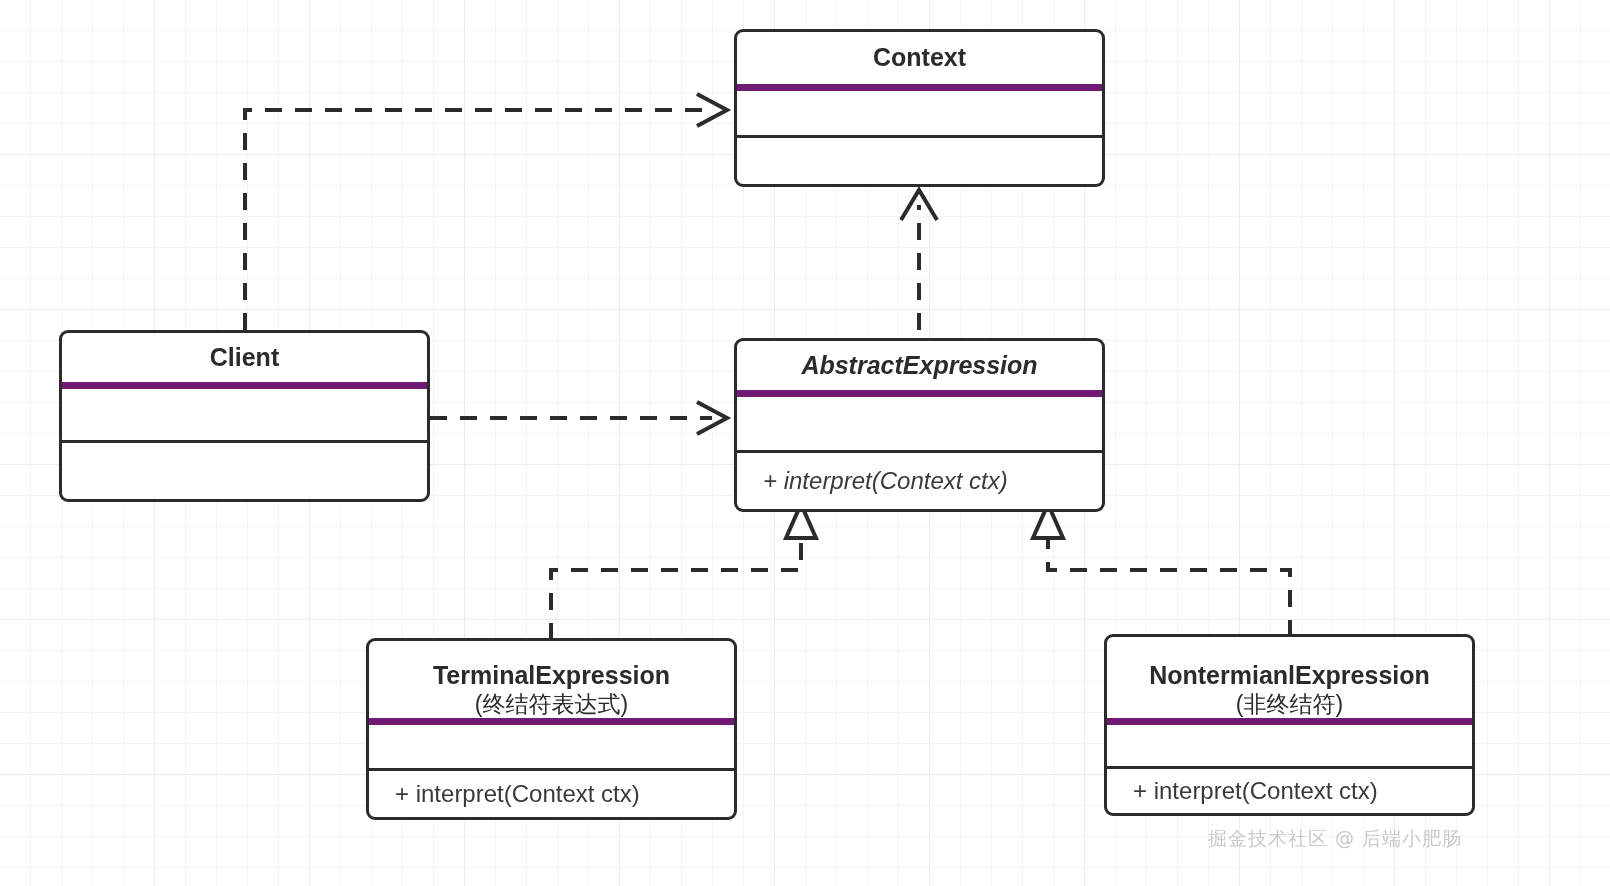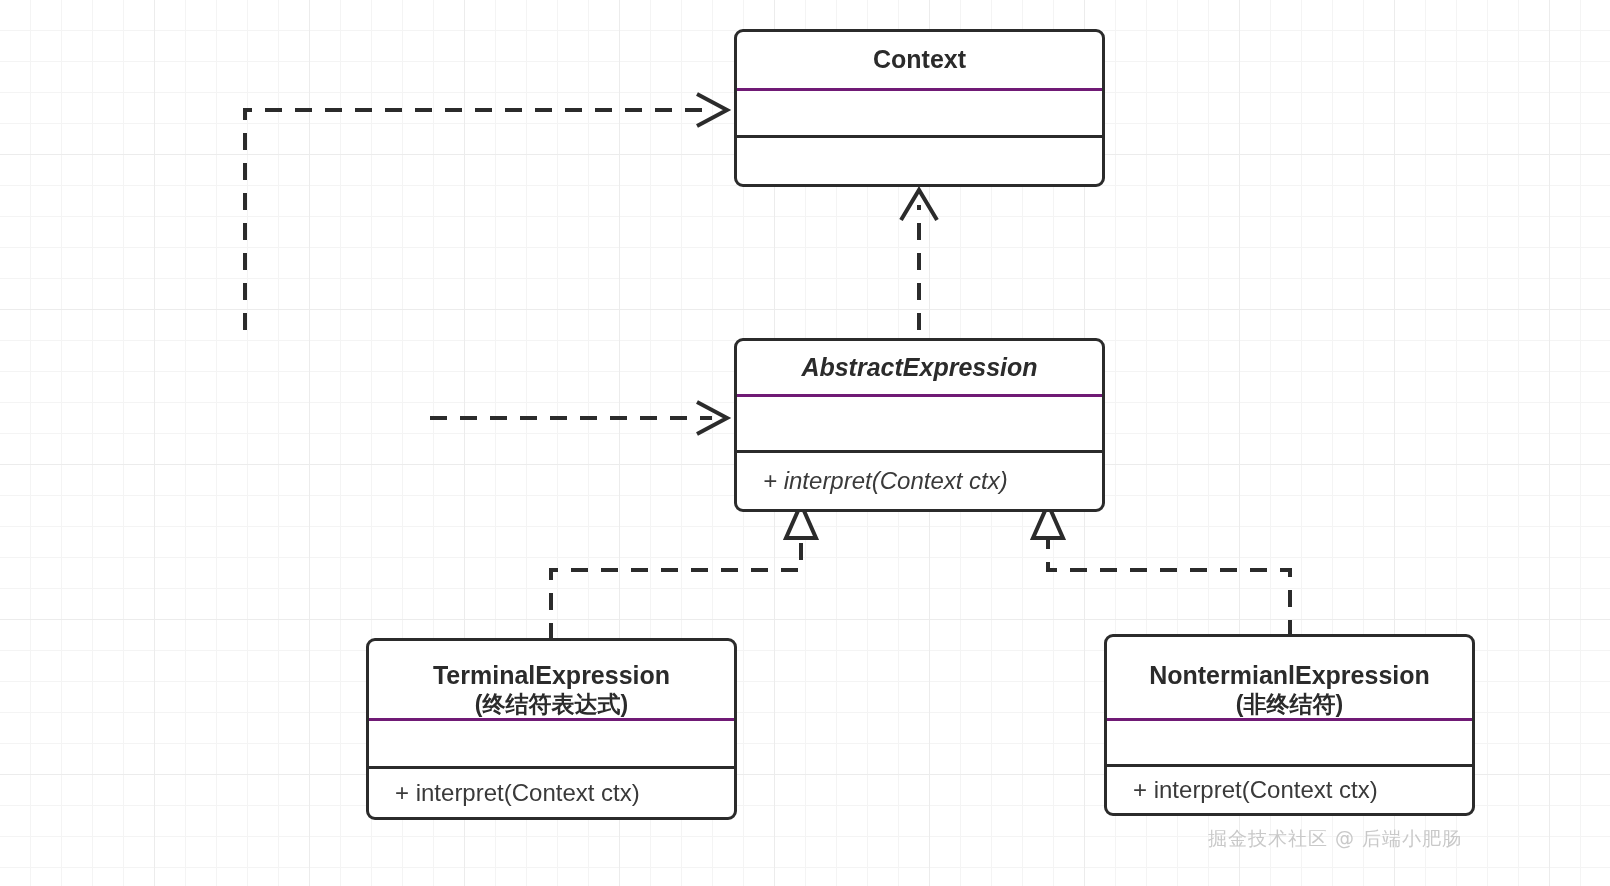--- a/index.html
+++ b/index.html
@@ -35,27 +35,27 @@
   .uml-title {
     box-sizing: border-box;
     display: flex;
     flex-direction: column;
     align-items: center;
     justify-content: center;
     font-weight: bold;
     font-size: 25px;
     color: #2b2b2b;
     line-height: 1.18;
-    border-bottom: 3px solid #701a75;
+    border-bottom: 7px solid #701a75;
     text-align: center;
     padding: 0 6px;
   }
   .uml-title .sub {
     font-size: 23px;
-    font-weight: bold;
+    font-weight: normal;
     text-align: right;
   }
   .uml-compartment {
     box-sizing: border-box;
     border-bottom: 3px solid #2b2b2b;
     display: flex;
     align-items: center;
     padding-left: 26px;
     font-size: 24px;
     color: #3a3a3a;
@@ -116,20 +116,27 @@
   </svg>
 
   <div class="uml-box" style="left:734px; top:29px; width:371px; height:158px;">
     <div class="uml-title" style="height:60px;">
       <span>Context</span>
     </div>
     <div class="uml-compartment empty" style="height:48px;"></div>
     <div class="uml-compartment empty last" style="height:47px;"></div>
   </div>
 
+  <div class="uml-box" style="left:59px; top:330px; width:371px; height:172px;">
+    <div class="uml-title" style="height:58px;">
+      <span>Client</span>
+    </div>
+    <div class="uml-compartment empty" style="height:56px;"></div>
+    <div class="uml-compartment empty last" style="height:58px;"></div>
+  </div>
 
   <div class="uml-box" style="left:734px; top:338px; width:371px; height:174px;font-style:italic;">
     <div class="uml-title" style="height:58px;">
       <span>AbstractExpression</span>
     </div>
     <div class="uml-compartment empty" style="height:58px;"></div>
     <div class="uml-compartment last" style="height:58px;">+ interpret(Context ctx)</div>
   </div>
 
   <div class="uml-box" style="left:366px; top:638px; width:371px; height:182px;">

